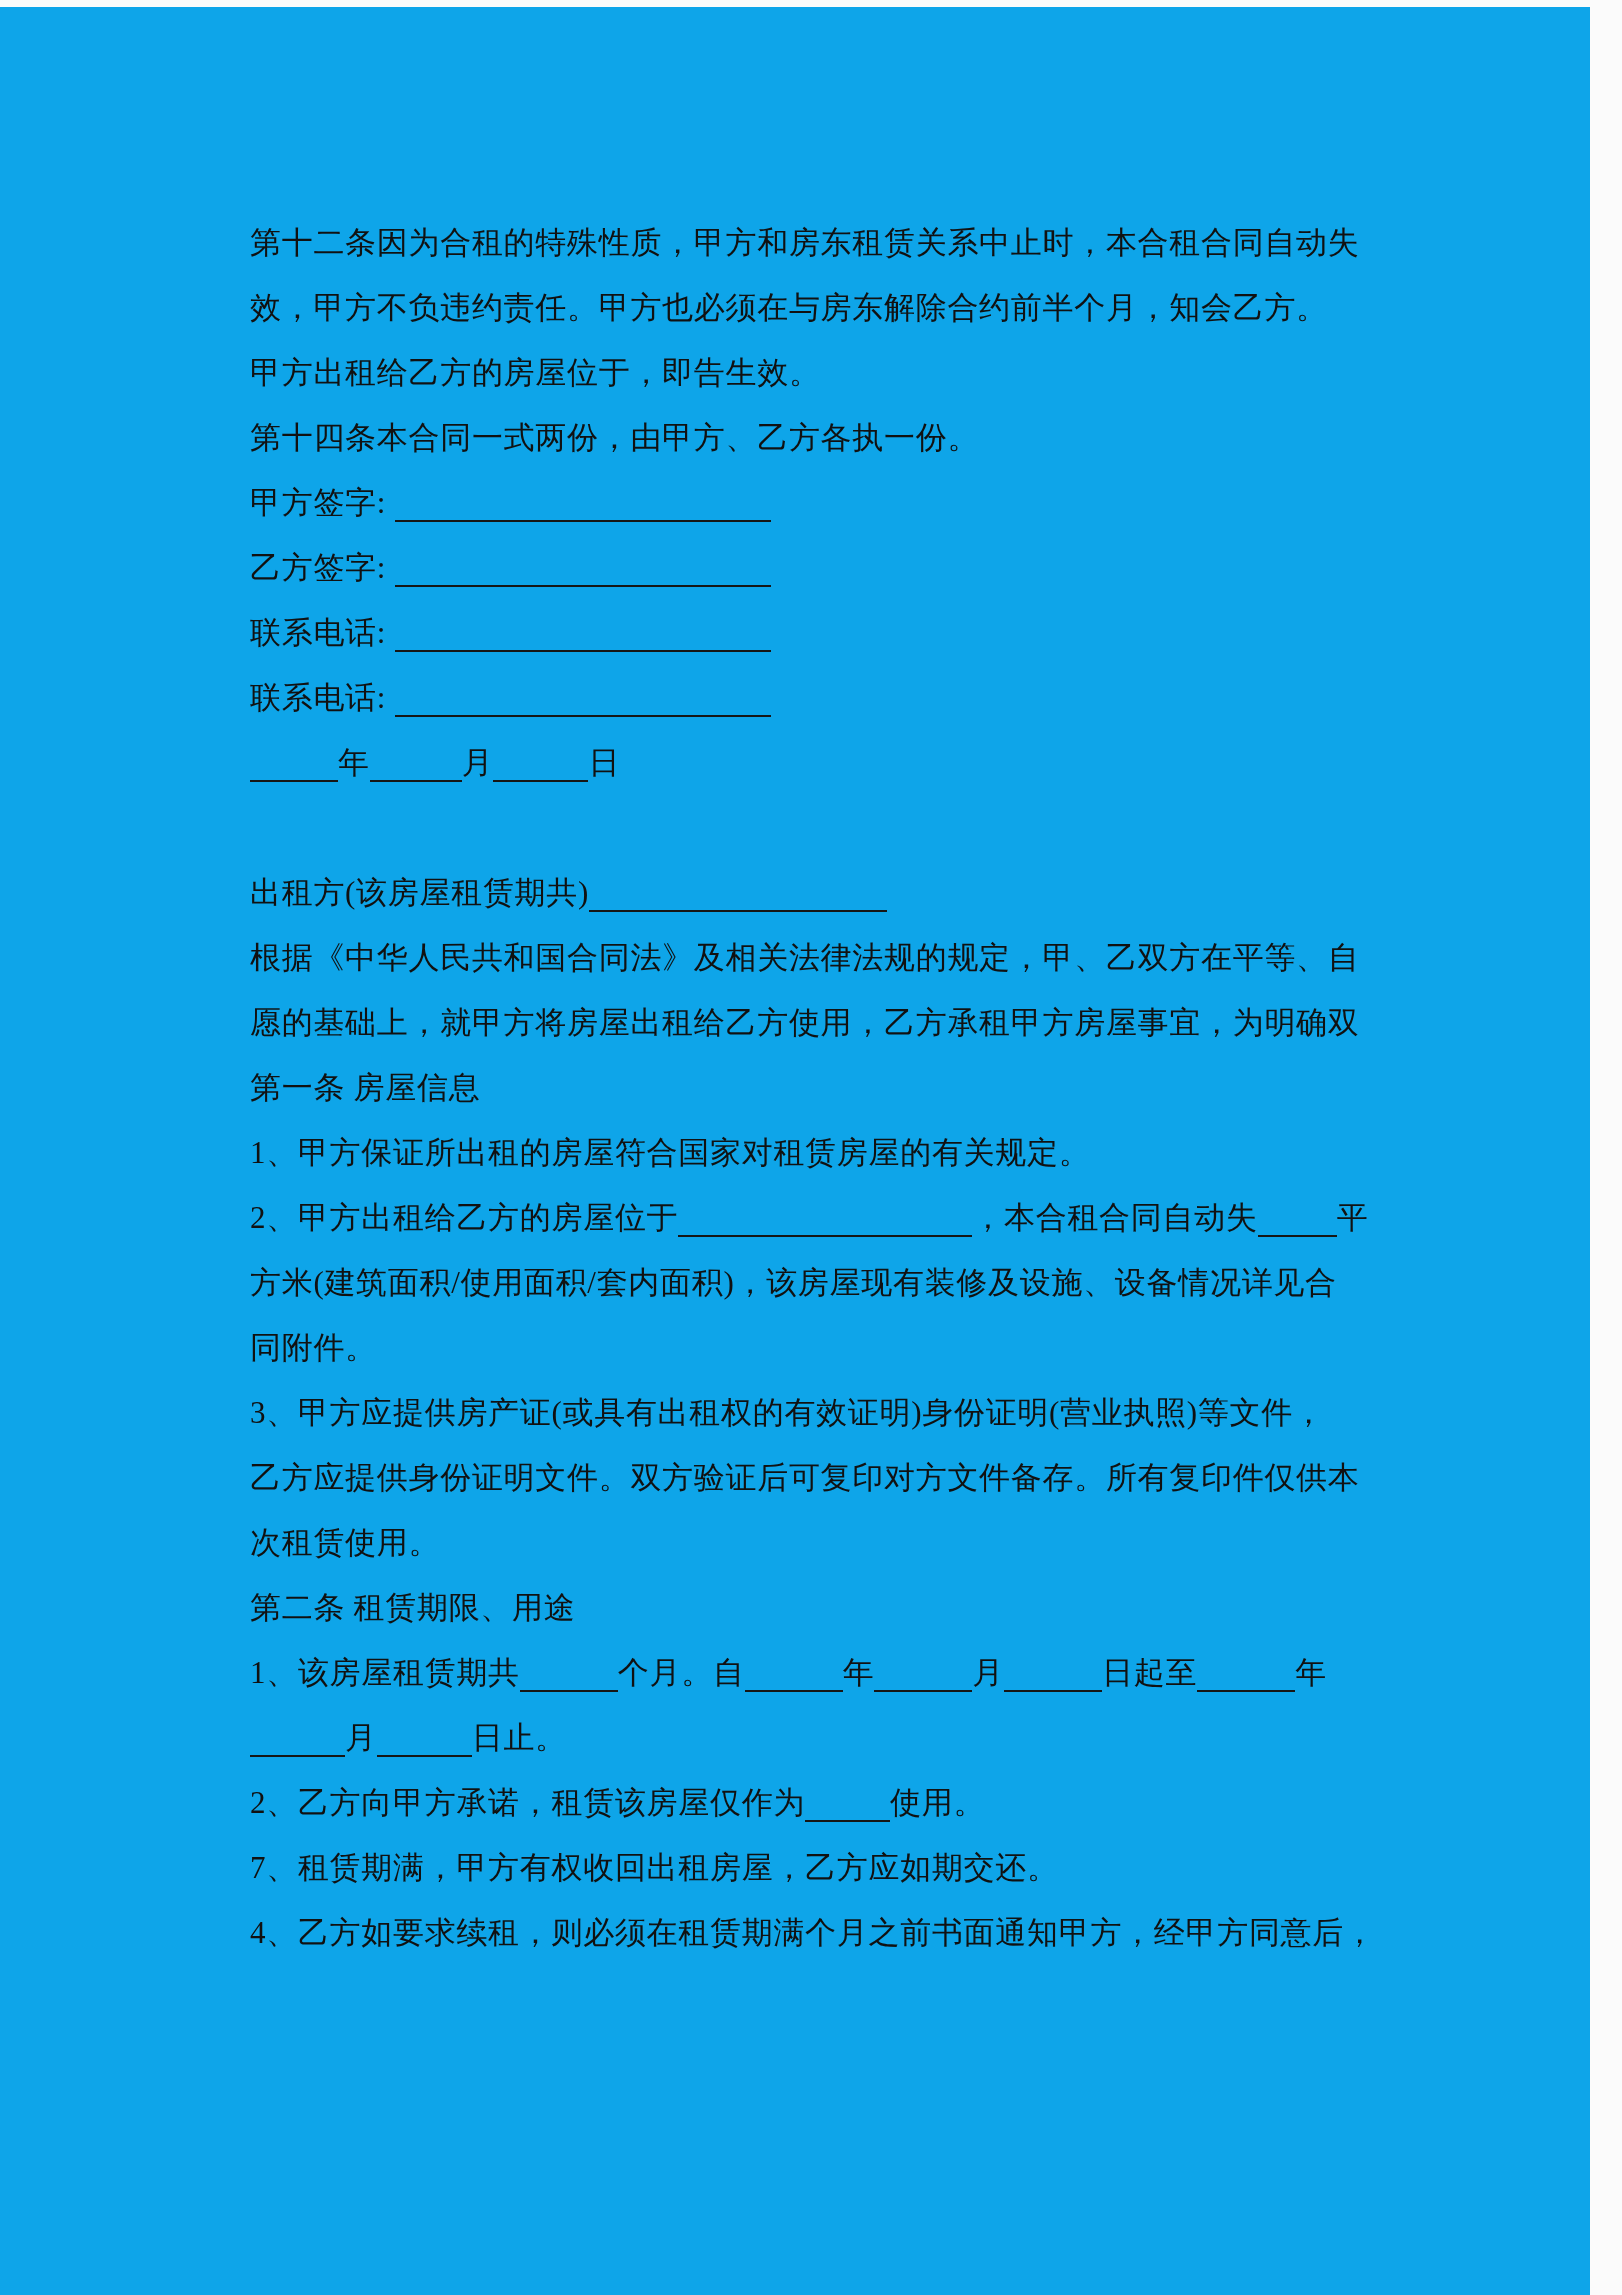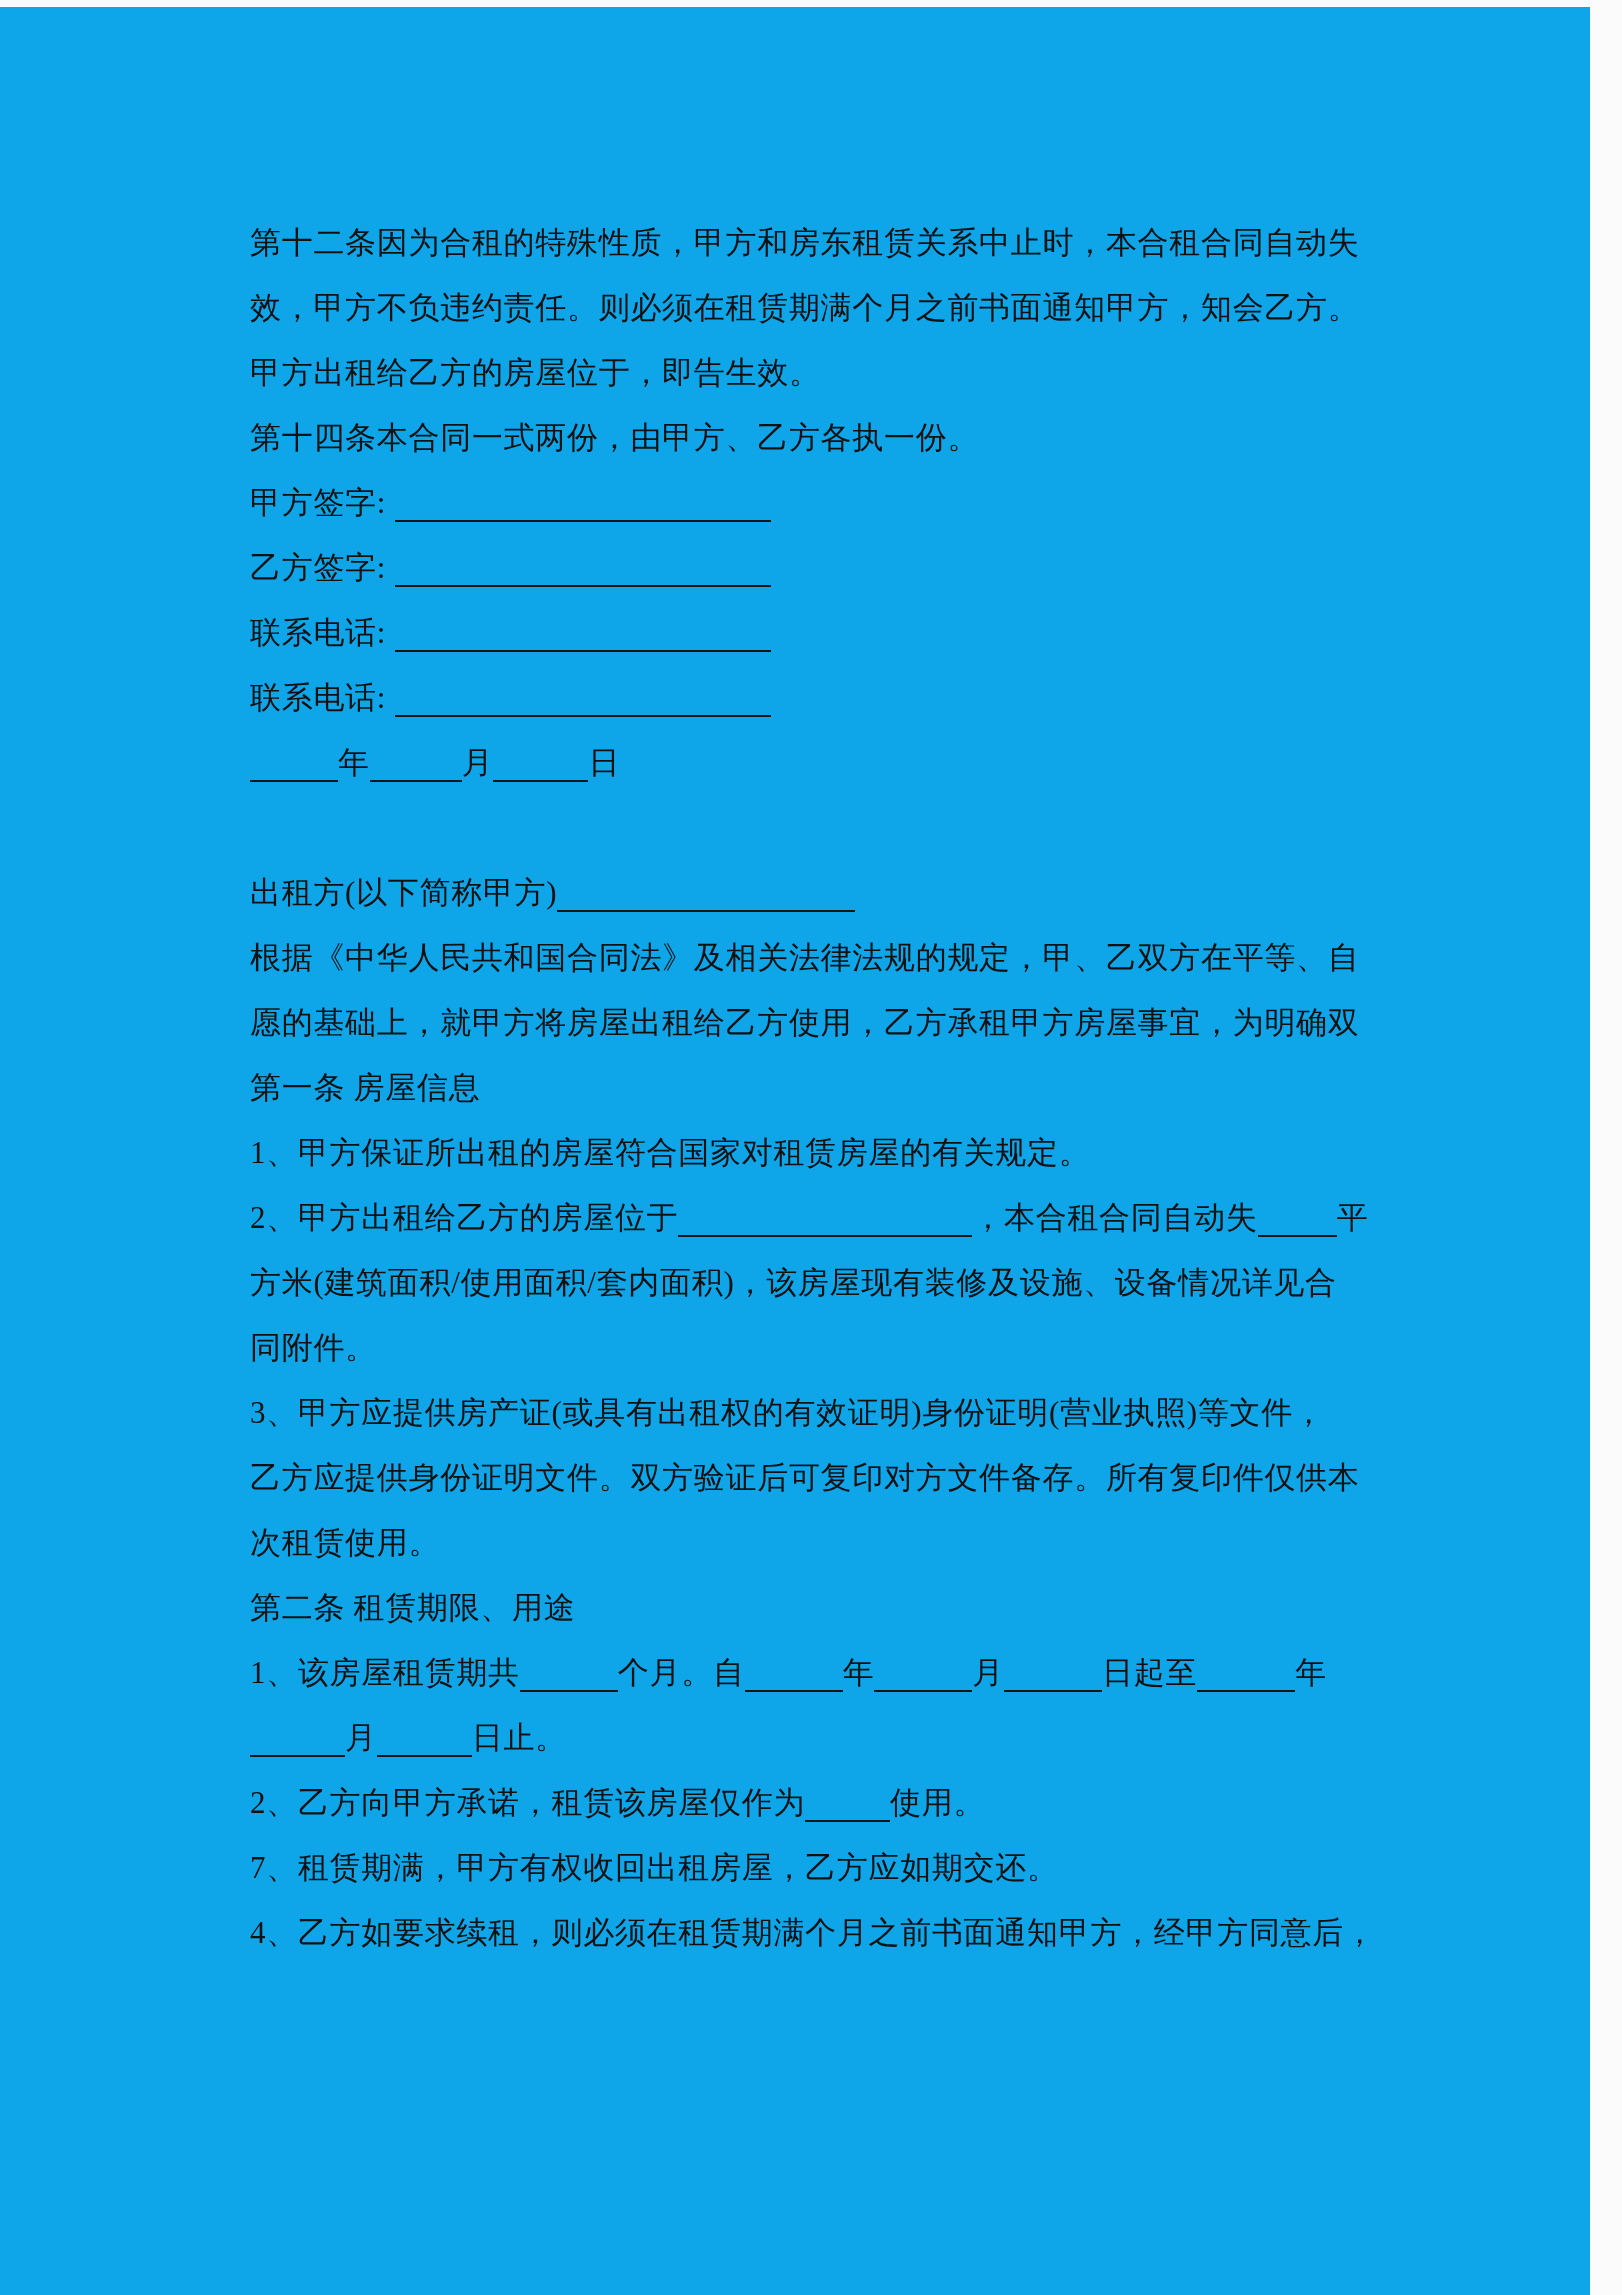--- a/index.html
+++ b/index.html
@@ -43,30 +43,30 @@
     border-bottom: 2px solid #161616;
     vertical-align: -9.2px;
   }
 </style>
 </head>
 <body>
 
 <div class="page">
   <div id="contract-lines">
       <div class="line"><span class="t">第十二条因为合租的特殊性质，甲方和房东租赁关系中止时，本合租合同自动失</span></div>
-      <div class="line"><span class="t">效，甲方不负违约责任。则必须在租赁期满个月之前书面通知甲方，知会乙方。</span></div>
+      <div class="line"><span class="t">效，甲方不负违约责任。甲方也必须在与房东解除合约前半个月，知会乙方。</span></div>
       <div class="line"><span class="t">甲方出租给乙方的房屋位于，即告生效。</span></div>
       <div class="line"><span class="t">第十四条本合同一式两份，由甲方、乙方各执一份。</span></div>
       <div class="line"><span class="t">甲方签字: </span><span class="blank" style="width: 376px; border-bottom-color: rgb(22, 22, 22);"></span></div>
       <div class="line"><span class="t">乙方签字: </span><span class="blank" style="width: 376px; border-bottom-color: rgb(22, 22, 22);"></span></div>
       <div class="line"><span class="t">联系电话: </span><span class="blank" style="width: 376px; border-bottom-color: rgb(22, 22, 22);"></span></div>
       <div class="line"><span class="t">联系电话: </span><span class="blank" style="width: 376px; border-bottom-color: rgb(22, 22, 22);"></span></div>
       <div class="line"><span class="blank" style="width: 88px; border-bottom-color: rgb(22, 22, 22);"></span><span class="t">年</span><span class="blank" style="width: 92px; border-bottom-color: rgb(22, 22, 22);"></span><span class="t">月</span><span class="blank" style="width: 95px; border-bottom-color: rgb(22, 22, 22);"></span><span class="t">日</span></div>
       <div class="line spacer"></div>
-      <div class="line"><span class="t">出租方(以下简称甲方)</span><span class="blank" style="width: 298px; border-bottom-color: rgb(22, 22, 22);"></span></div>
+      <div class="line"><span class="t">出租方(该房屋租赁期共)</span><span class="blank" style="width: 298px; border-bottom-color: rgb(22, 22, 22);"></span></div>
       <div class="line"><span class="t">根据《中华人民共和国合同法》及相关法律法规的规定，甲、乙双方在平等、自</span></div>
       <div class="line"><span class="t">愿的基础上，就甲方将房屋出租给乙方使用，乙方承租甲方房屋事宜，为明确双</span></div>
       <div class="line"><span class="t">第一条 房屋信息</span></div>
       <div class="line"><span class="t">1、甲方保证所出租的房屋符合国家对租赁房屋的有关规定。</span></div>
       <div class="line"><span class="t">2、甲方出租给乙方的房屋位于</span><span class="blank" style="width: 294px; border-bottom-color: rgb(22, 22, 22);"></span><span class="t">，本合租合同自动失</span><span class="blank" style="width: 79px; border-bottom-color: rgb(22, 22, 22);"></span><span class="t">平</span></div>
       <div class="line"><span class="t">方米(建筑面积/使用面积/套内面积)，该房屋现有装修及设施、设备情况详见合</span></div>
       <div class="line"><span class="t">同附件。</span></div>
       <div class="line"><span class="t">3、甲方应提供房产证(或具有出租权的有效证明)身份证明(营业执照)等文件，</span></div>
       <div class="line"><span class="t">乙方应提供身份证明文件。双方验证后可复印对方文件备存。所有复印件仅供本</span></div>
       <div class="line"><span class="t">次租赁使用。</span></div>

